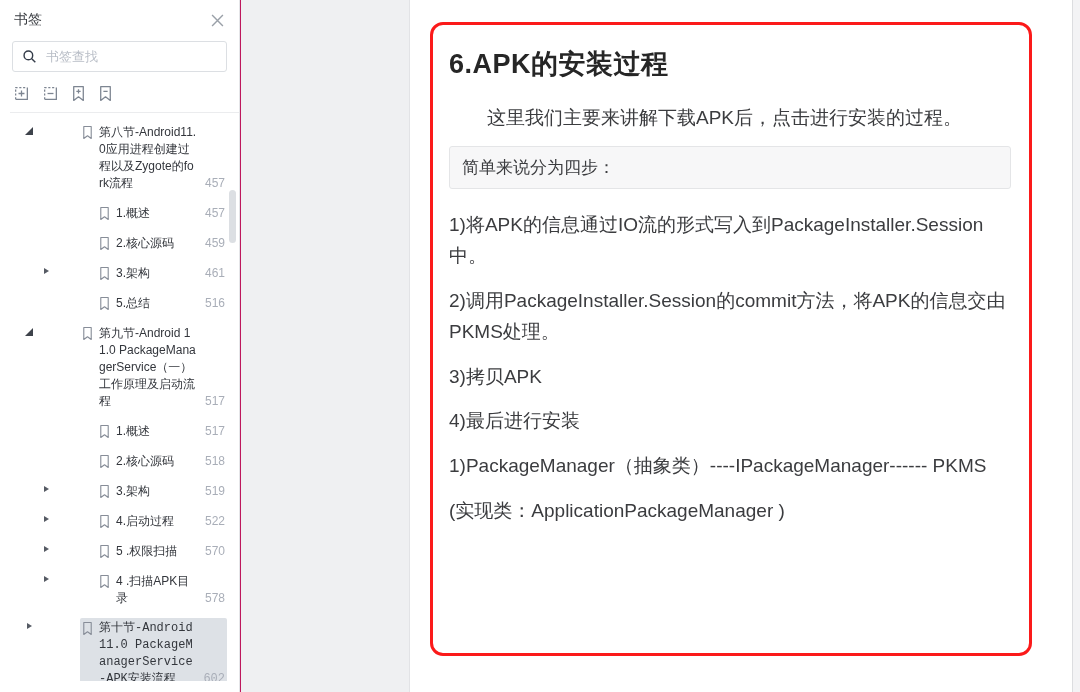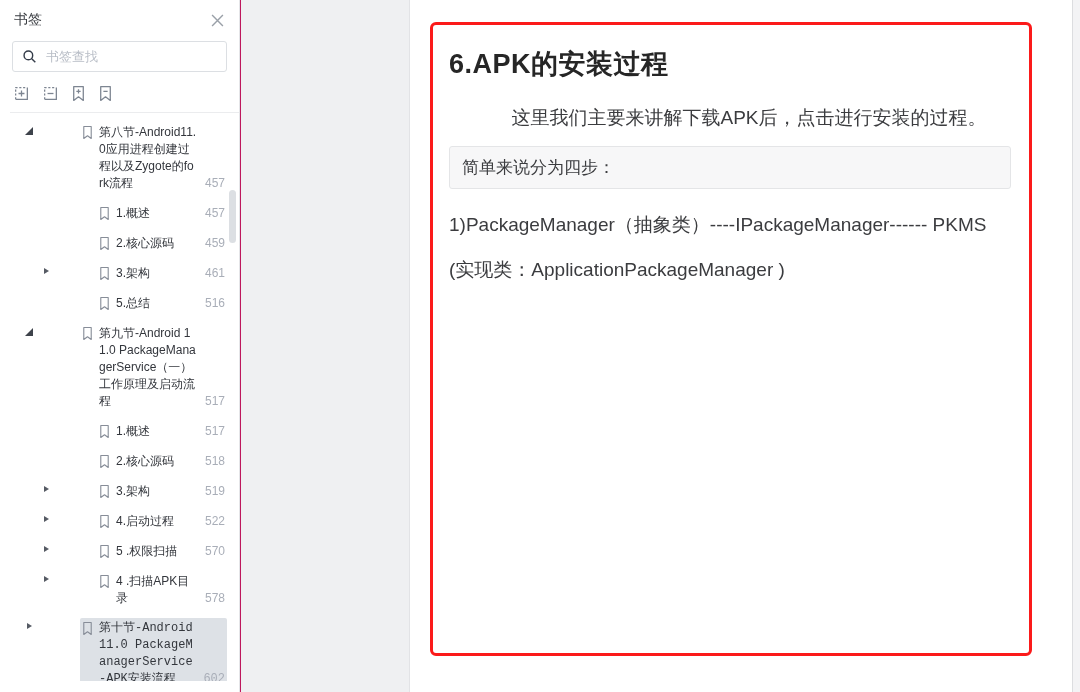--- a/index.html
+++ b/index.html
@@ -46,23 +46,23 @@
 
   
   .canvas { position:absolute; left:241px; right:0; top:0; bottom:0; background:#eff0f2; }
   .page { position:absolute; left:168px; top:0; bottom:0; width:663px; background:#ffffff;
           border-left:1px solid #e2e3e6; }
   .vscroll { position:absolute; right:0; top:0; bottom:0; width:8px; background:#f3f3f5;
              border-left:1px solid #dcdde0; }
 
   
   .redbox { position:absolute; left:20px; top:22px; width:602px; height:634px;
-            border:3px solid #fb1a1a; border-radius:6px; padding:16px 18px 0 16px; overflow:hidden; }
+            border:3px solid #fb1a1a; border-radius:13px; padding:16px 18px 0 16px; overflow:hidden; }
   .doc-h1 { font-size:27px; font-weight:bold; color:#262626; margin:5px 0 21px 0; letter-spacing:0.5px; }
-  .doc-intro { font-size:19px; color:#3b3c3f; line-height:1.55; text-indent:2em; margin-bottom:14px;text-align:center; }
+  .doc-intro { font-size:19px; color:#3b3c3f; line-height:1.55; text-indent:2em; margin-bottom:14px; }
   .doc-note { background:#f7f7f8; border:1px solid #e4e5e7; border-radius:3px;
               padding:9px 12px; font-size:17px; color:#3b3c3f; margin-bottom:21px; }
   .para { font-size:19px; color:#3b3c3f; line-height:1.62; margin-bottom:14px; }
   .binder-heading { margin-top:57px; }
 </style>
 </head>
 <body>
 
 <div class="app">
 
@@ -277,20 +277,26 @@
       </div>
     <div class="sb-scrollthumb"></div>
   </div>
 
   <div class="canvas">
     <div class="page">
       <div class="redbox">
         <div class="doc-h1">6.APK的安装过程</div>
         <p class="doc-intro">这里我们主要来讲解下载APK后，点击进行安装的过程。</p>
         <div class="doc-note">简单来说分为四步：</div>
+        <div id="steps">
+            <p class="para">1)将APK的信息通过IO流的形式写入到PackageInstaller.Session中。</p>
+            <p class="para">2)调用PackageInstaller.Session的commit方法，将APK的信息交由PKMS处理。</p>
+            <p class="para">3)拷贝APK</p>
+            <p class="para">4)最后进行安装</p>
+          </div>
         <div id="binder-items">
             <p class="para">1)PackageManager（抽象类）----IPackageManager------ PKMS</p>
             <p class="para">(实现类：ApplicationPackageManager )</p>
           </div>
       </div>
     </div>
     <div class="vscroll"></div>
   </div>
 
 </div>

